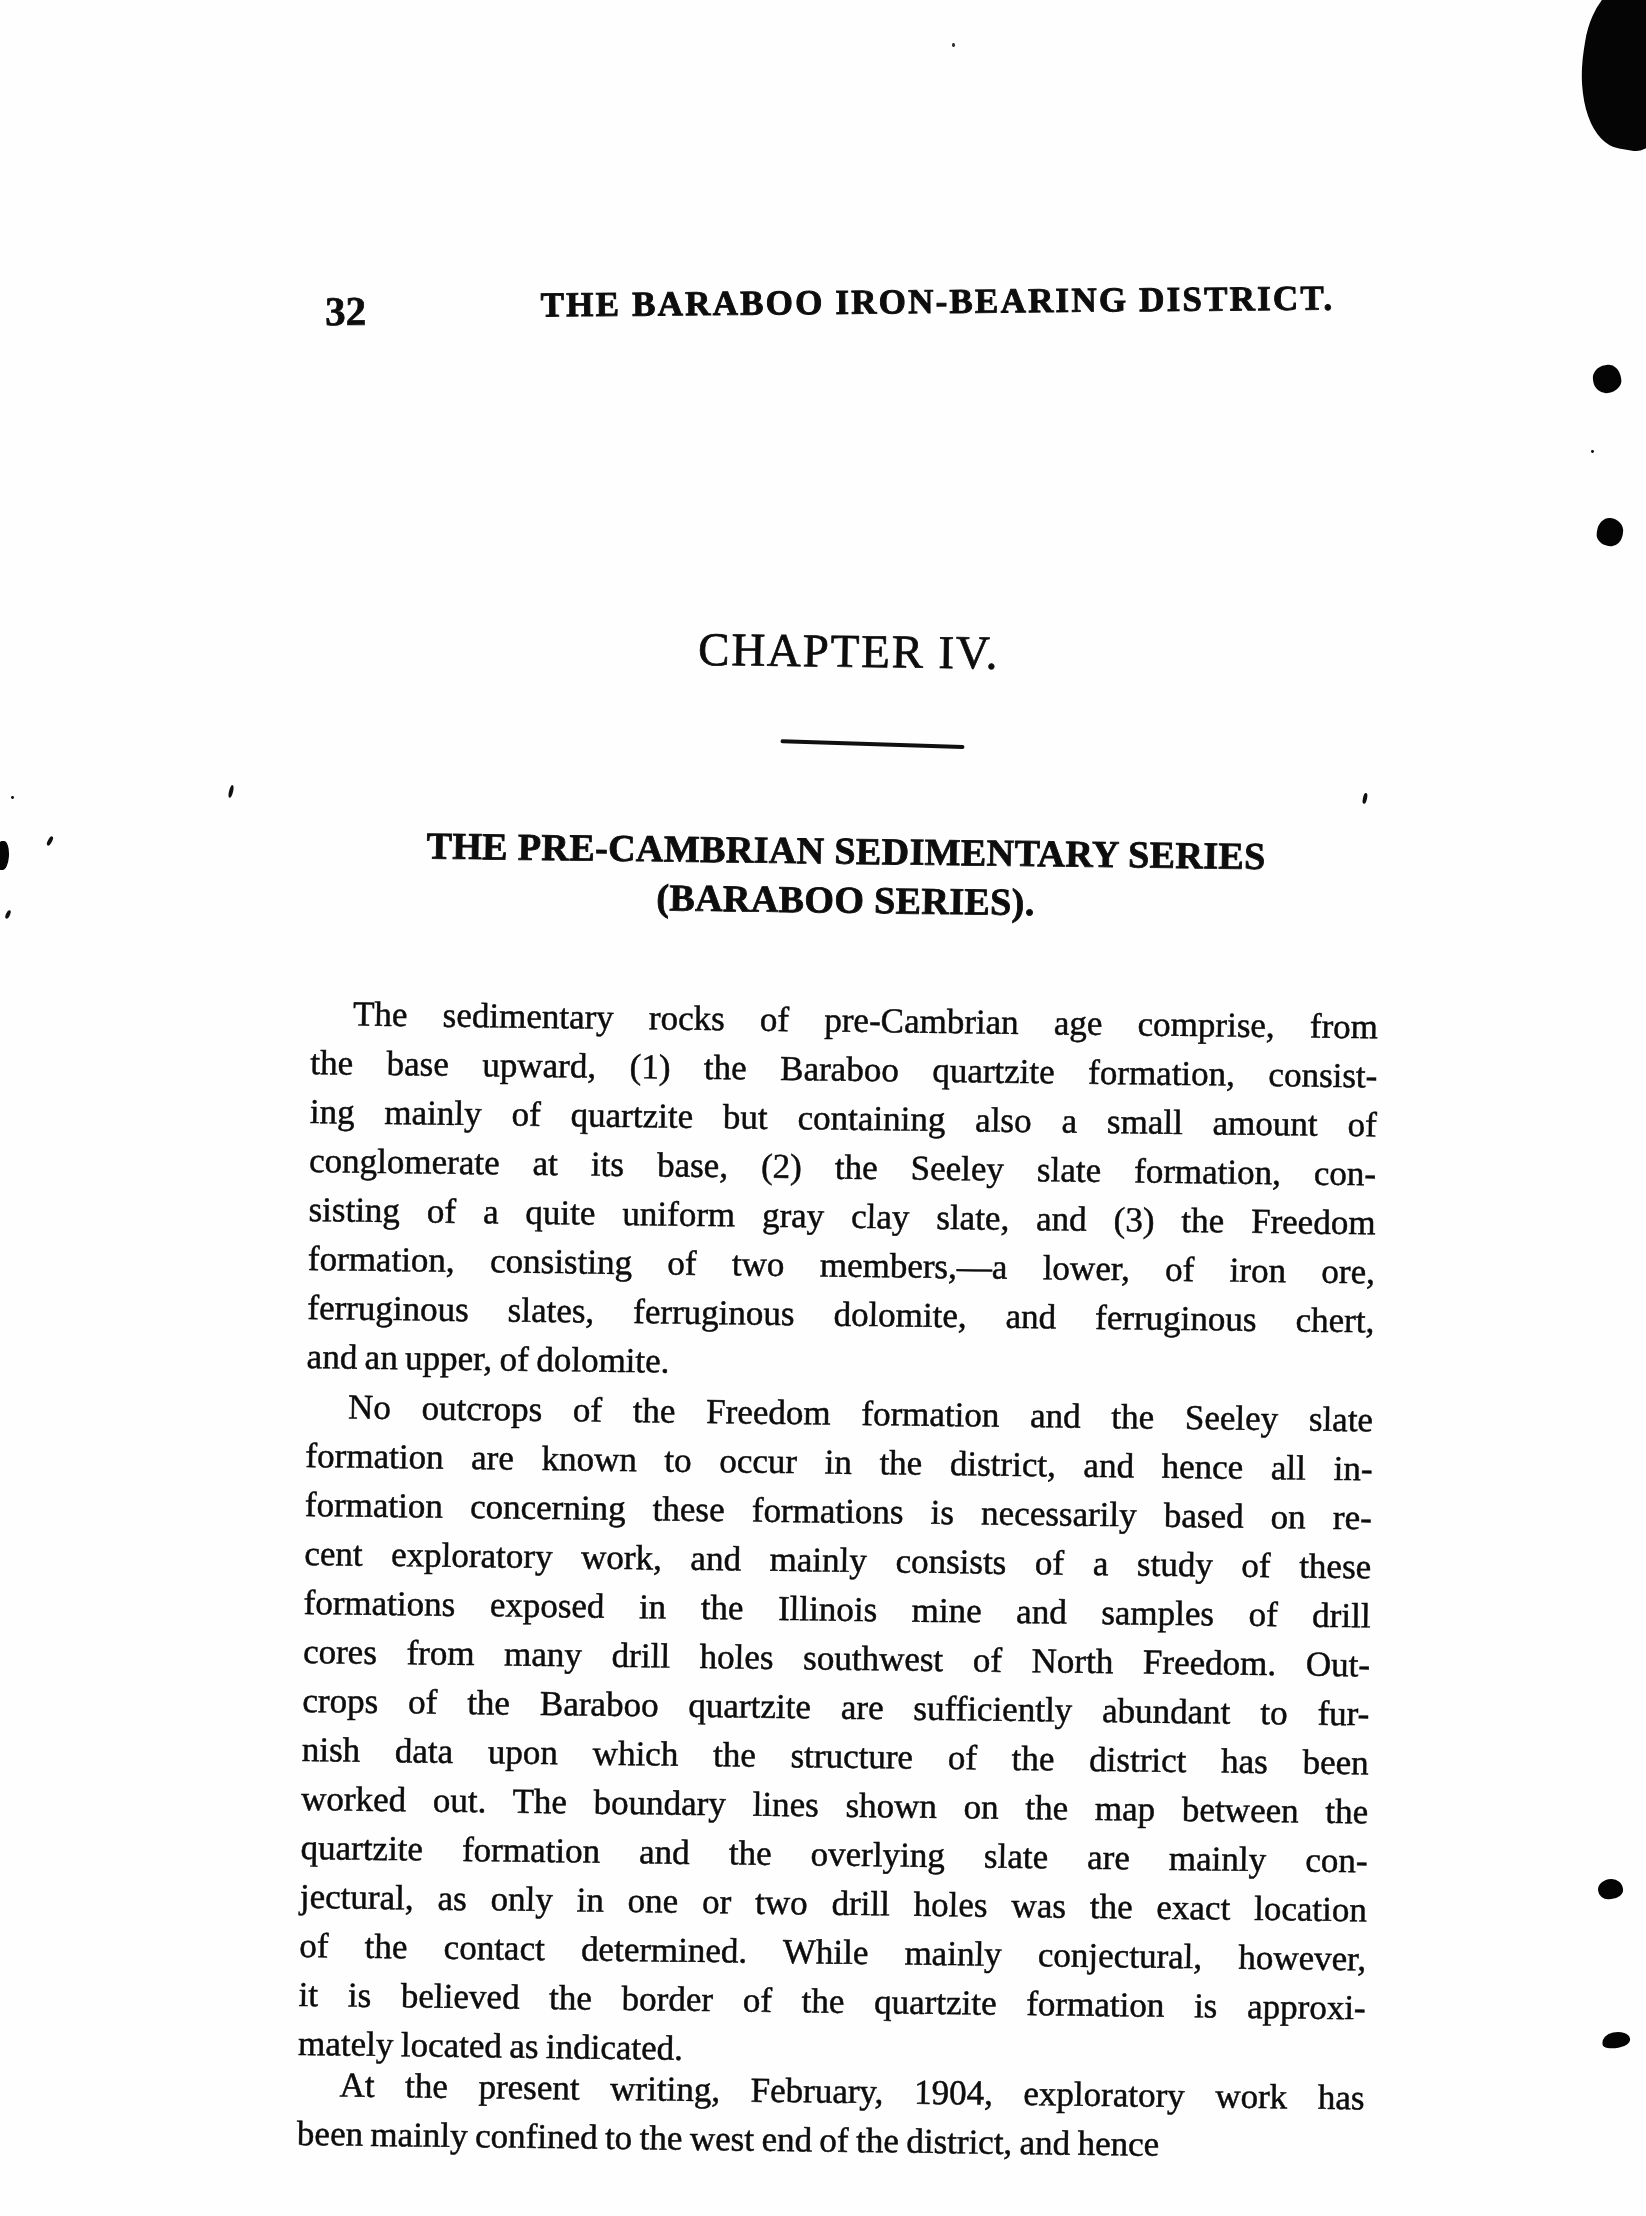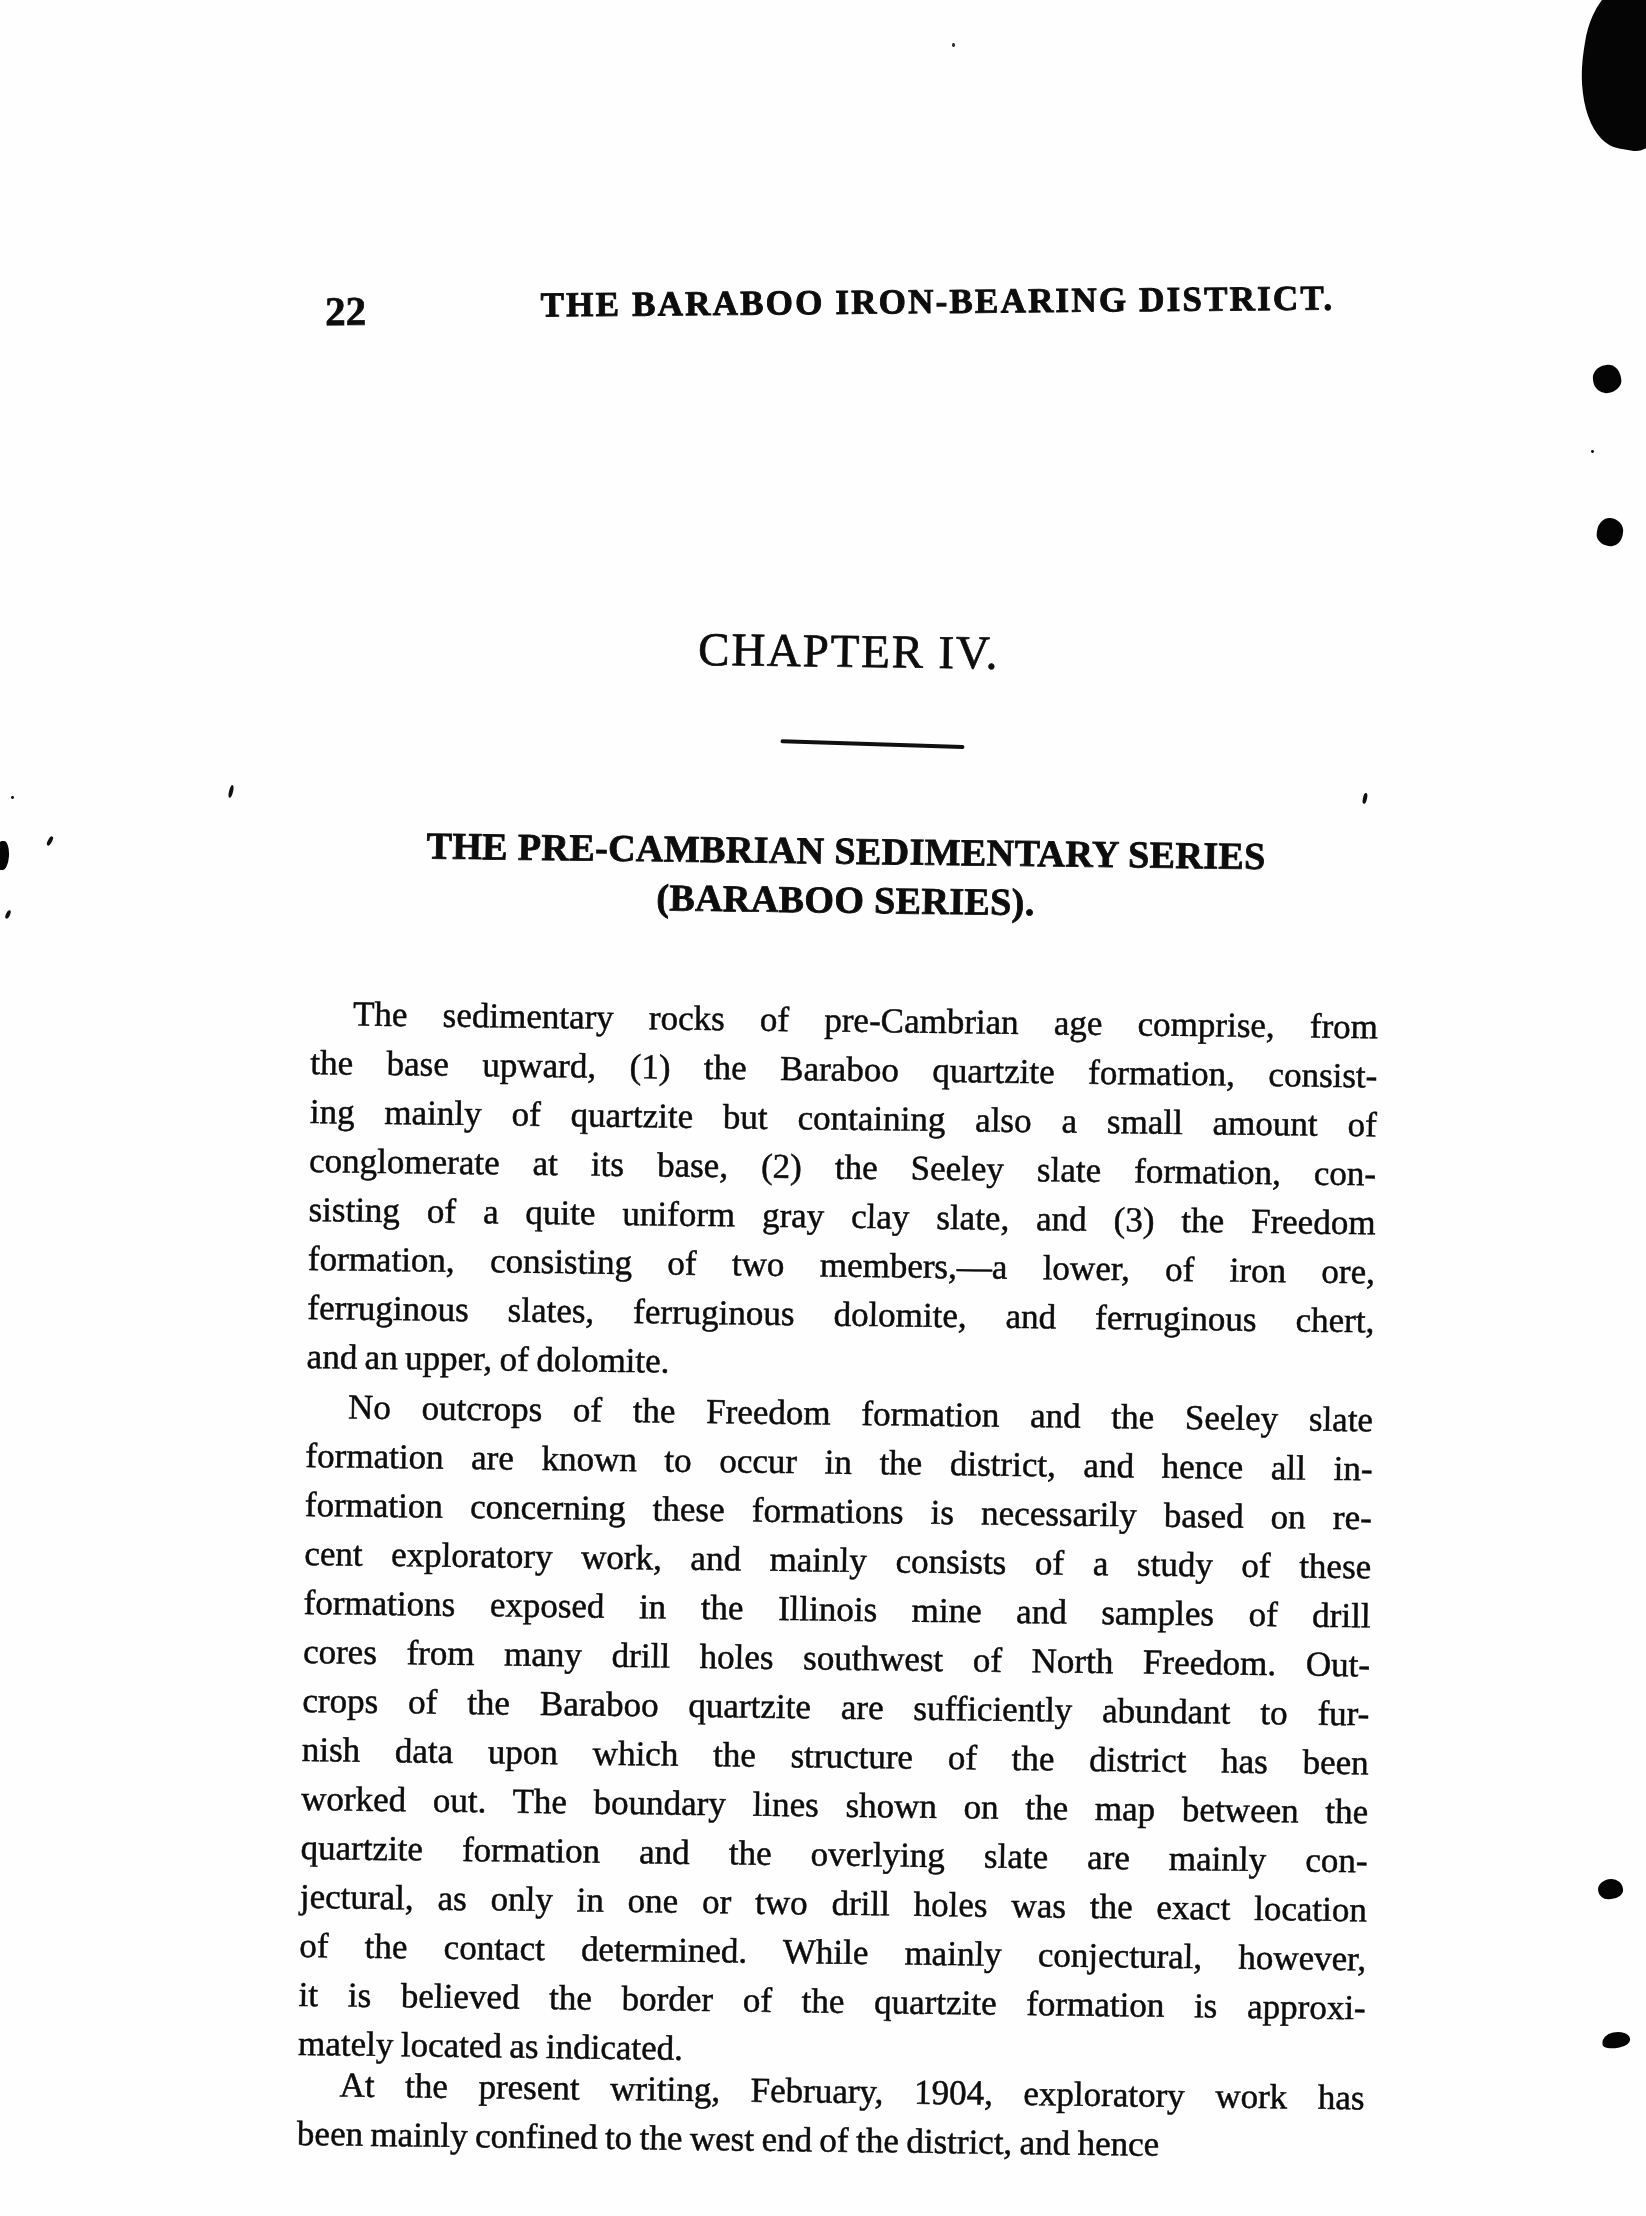--- a/index.html
+++ b/index.html
@@ -155,21 +155,21 @@
   .speck-4 { left: 229px; top: 785px; width: 4.4px; height: 13.3px; transform: rotate(14deg); }
   .speck-5 { left: 10.6px;  top: 796px; width: 3.1px;  height: 3.1px; }
   .speck-6 { left: 1591px; top: 450px; width: 3.1px; height: 3.1px; }
   .speck-9 { left: 952px; top: 43px;  width: 2.7px; height: 4px; background:#333; }
 </style>
 </head>
 <body>
 
 <div class="page">
 
-  <div class="pagenum">22</div>
+  <div class="pagenum">32</div>
   <div class="runtitle">THE BARABOO IRON-BEARING DISTRICT.</div>
 
   <div class="tilt">
 
     <div class="chapter">CHAPTER IV.</div>
 
     <div class="rule"></div>
 
     <div class="sechead">
       <div>THE PRE-CAMBRIAN SEDIMENTARY SERIES</div>

